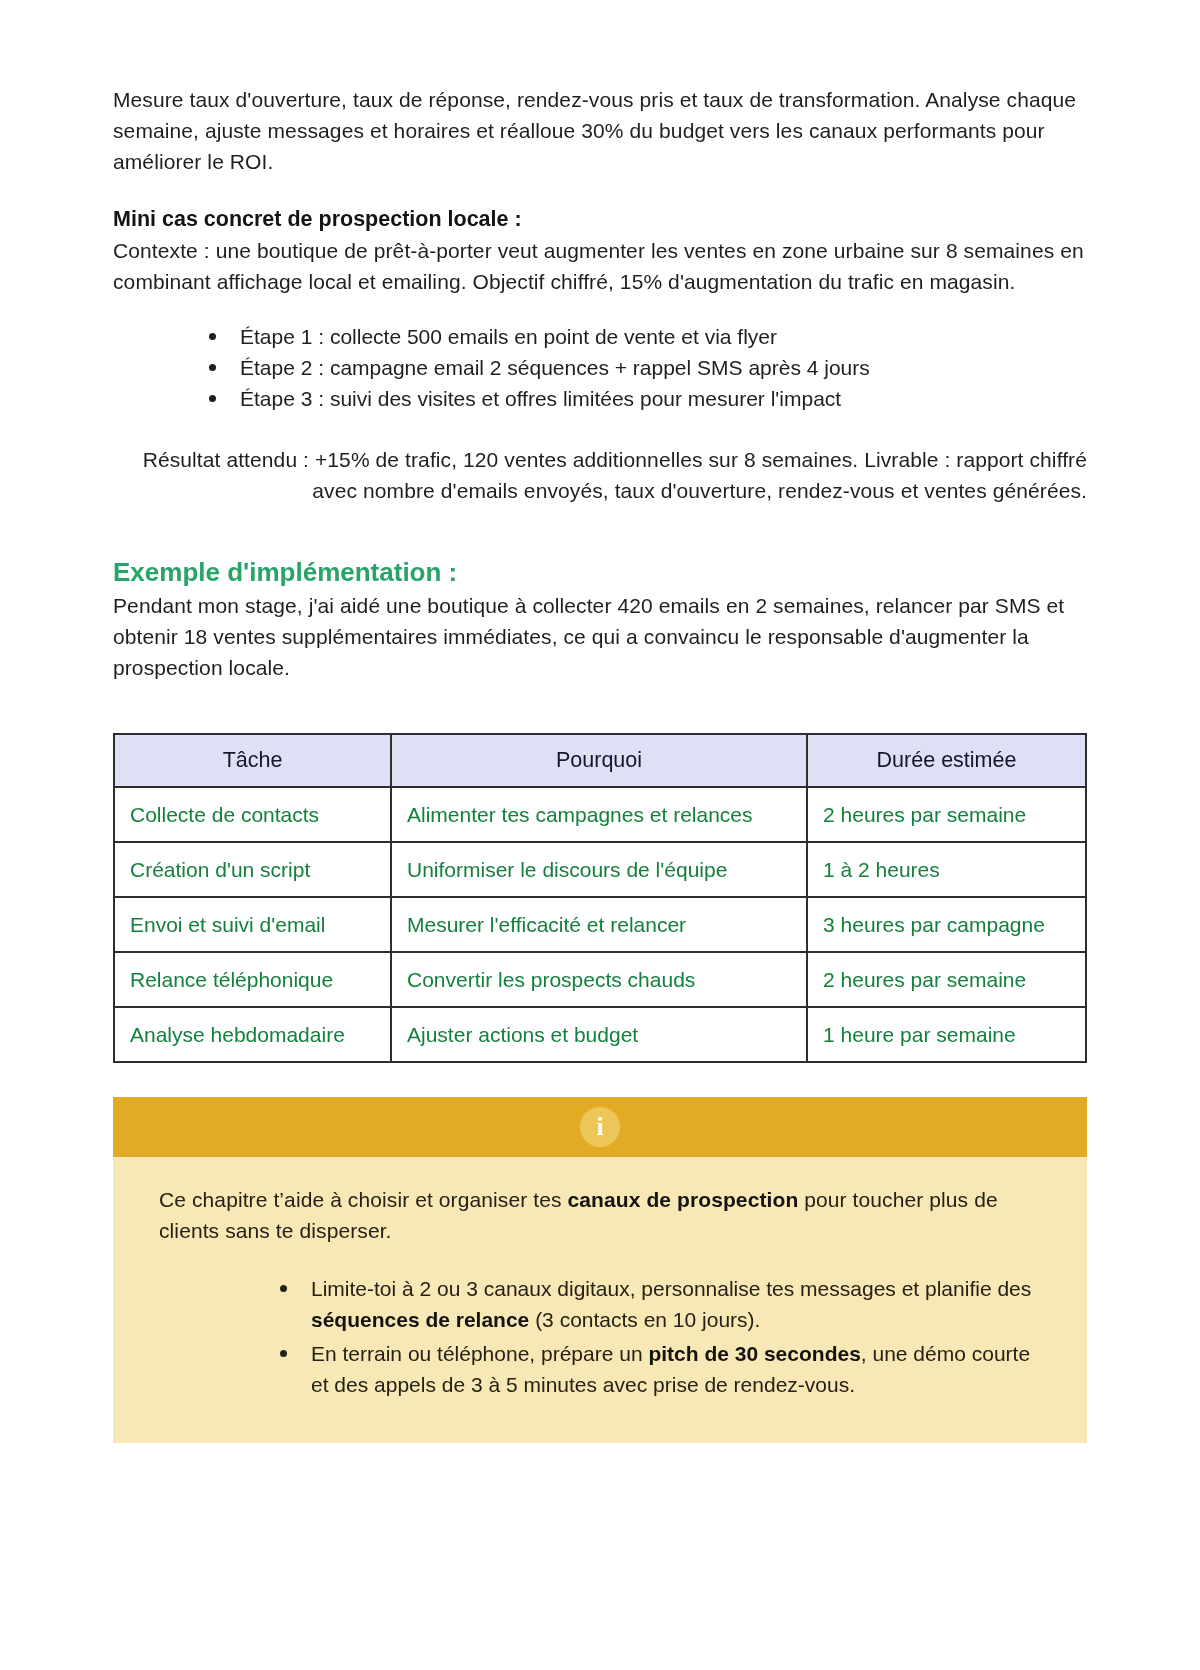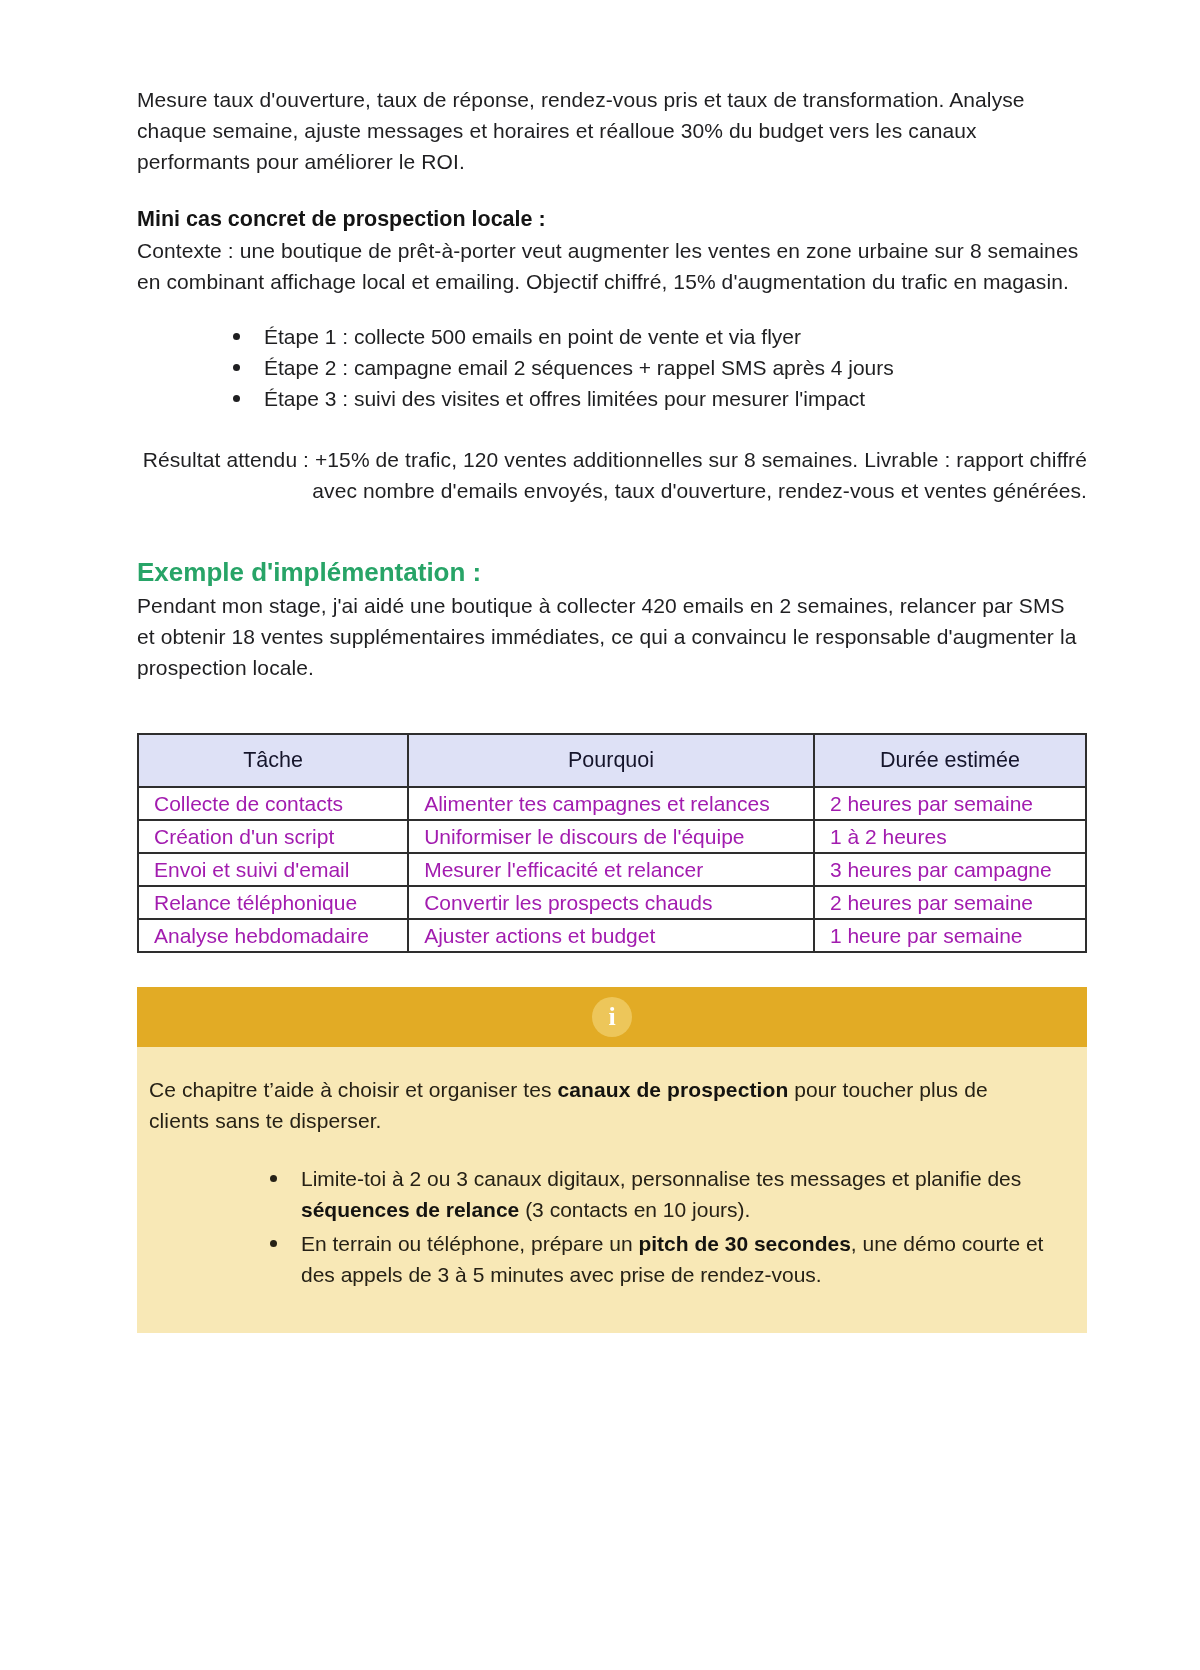--- a/index.html
+++ b/index.html
@@ -5,21 +5,21 @@
   * { box-sizing: border-box; }
   html, body { margin: 0; padding: 0; }
   body {
     width: 1200px;
     height: 1670px;
     background: #ffffff;
     font-family: "Liberation Sans", sans-serif;
     color: #1f1f21;
     overflow: hidden;
   }
-  .page { padding: 84px 113px 0 113px; margin-left: 24px; }
+  .page { padding: 84px 113px 0 113px; }
 
   .para {
     margin: 0;
     font-size: 21px;
     line-height: 31px;
     letter-spacing: 0.1px;
   }
 
   .h-black {
     margin: 27px 0 0 0;
@@ -75,24 +75,24 @@
     font-size: 21.5px;
     font-weight: 400;
     color: #15152b;
     padding: 13px 14px;
     border: 2px solid #2e2e2e;
     text-align: center;
   }
   table.tasks td {
     font-size: 21px;
     line-height: 31px;
-    padding: 0 15px;
+    padding: 11px 15px;
     border: 2px solid #2e2e2e;
     vertical-align: top;
-    color: #a21caf;
+    color: #15803d;
   }
 
   .callout { margin-top: 34px; }
   .callout-header {
     background: #e2ab25;
     height: 60px;
     display: flex;
     align-items: center;
     justify-content: center;
     gap: 14px;
@@ -112,21 +112,21 @@
     flex: 0 0 auto;
   }
   .callout-title {
     color: #ffffff;
     font-size: 29px;
     font-weight: 800;
     letter-spacing: 0.3px;
   }
   .callout-body {
     background: #f8e8b6;
-    padding: 27px 34px 40px 12px;
+    padding: 27px 34px 40px 46px;
     color: #262116;
   }
   .callout-body .para { color: #262116; }
   ul.keys {
     margin: 27px 0 0 0;
     padding: 0 0 0 152px;
     list-style: none;
   }
   ul.keys li {
     position: relative;

